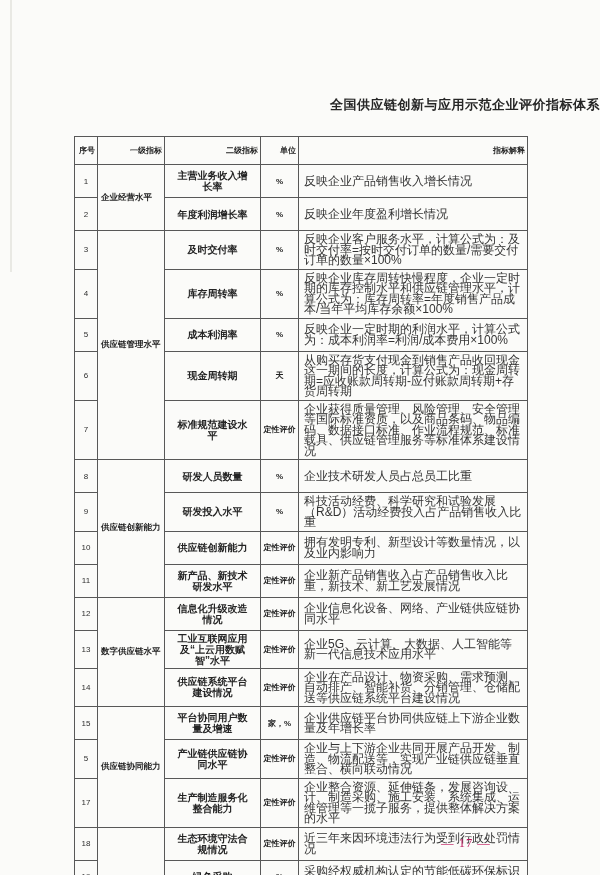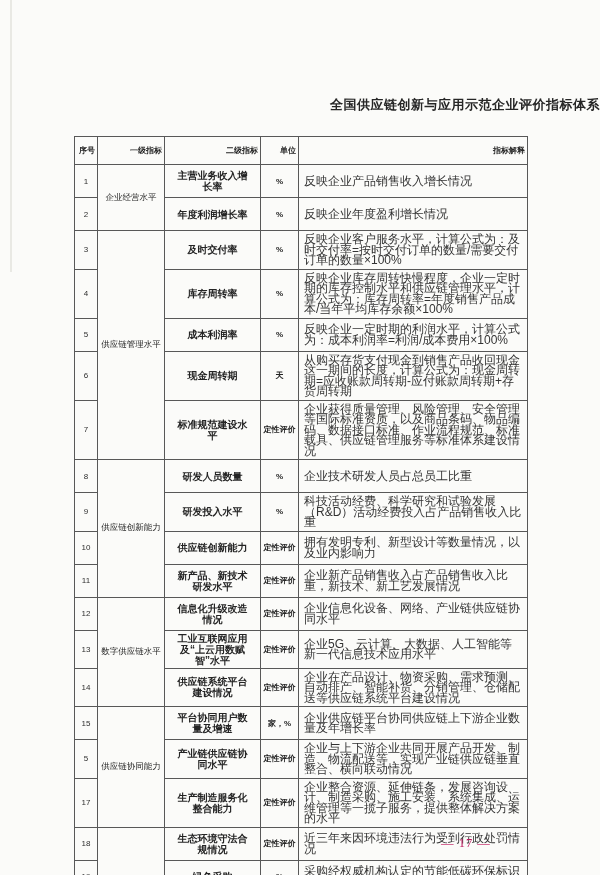--- a/index.html
+++ b/index.html
@@ -64,22 +64,21 @@
     text-align: right;
     color: #242424;
   }
   tbody tr { height: 33px; }
   td.no {
     text-align: center;
     font-size: 8px;
     color: #2e2e2e;
   }
   td.group {
-    text-align: center;
-    font-weight: normal;
+    font-weight: bold;
     font-size: 8.5px;
     padding: 2px 3px;
     color: #242424;
   }
   td.indicator {
     text-align: center;
     font-weight: bold;
     font-size: 10px;
     padding: 2px 9px;
     line-height: 11px;

